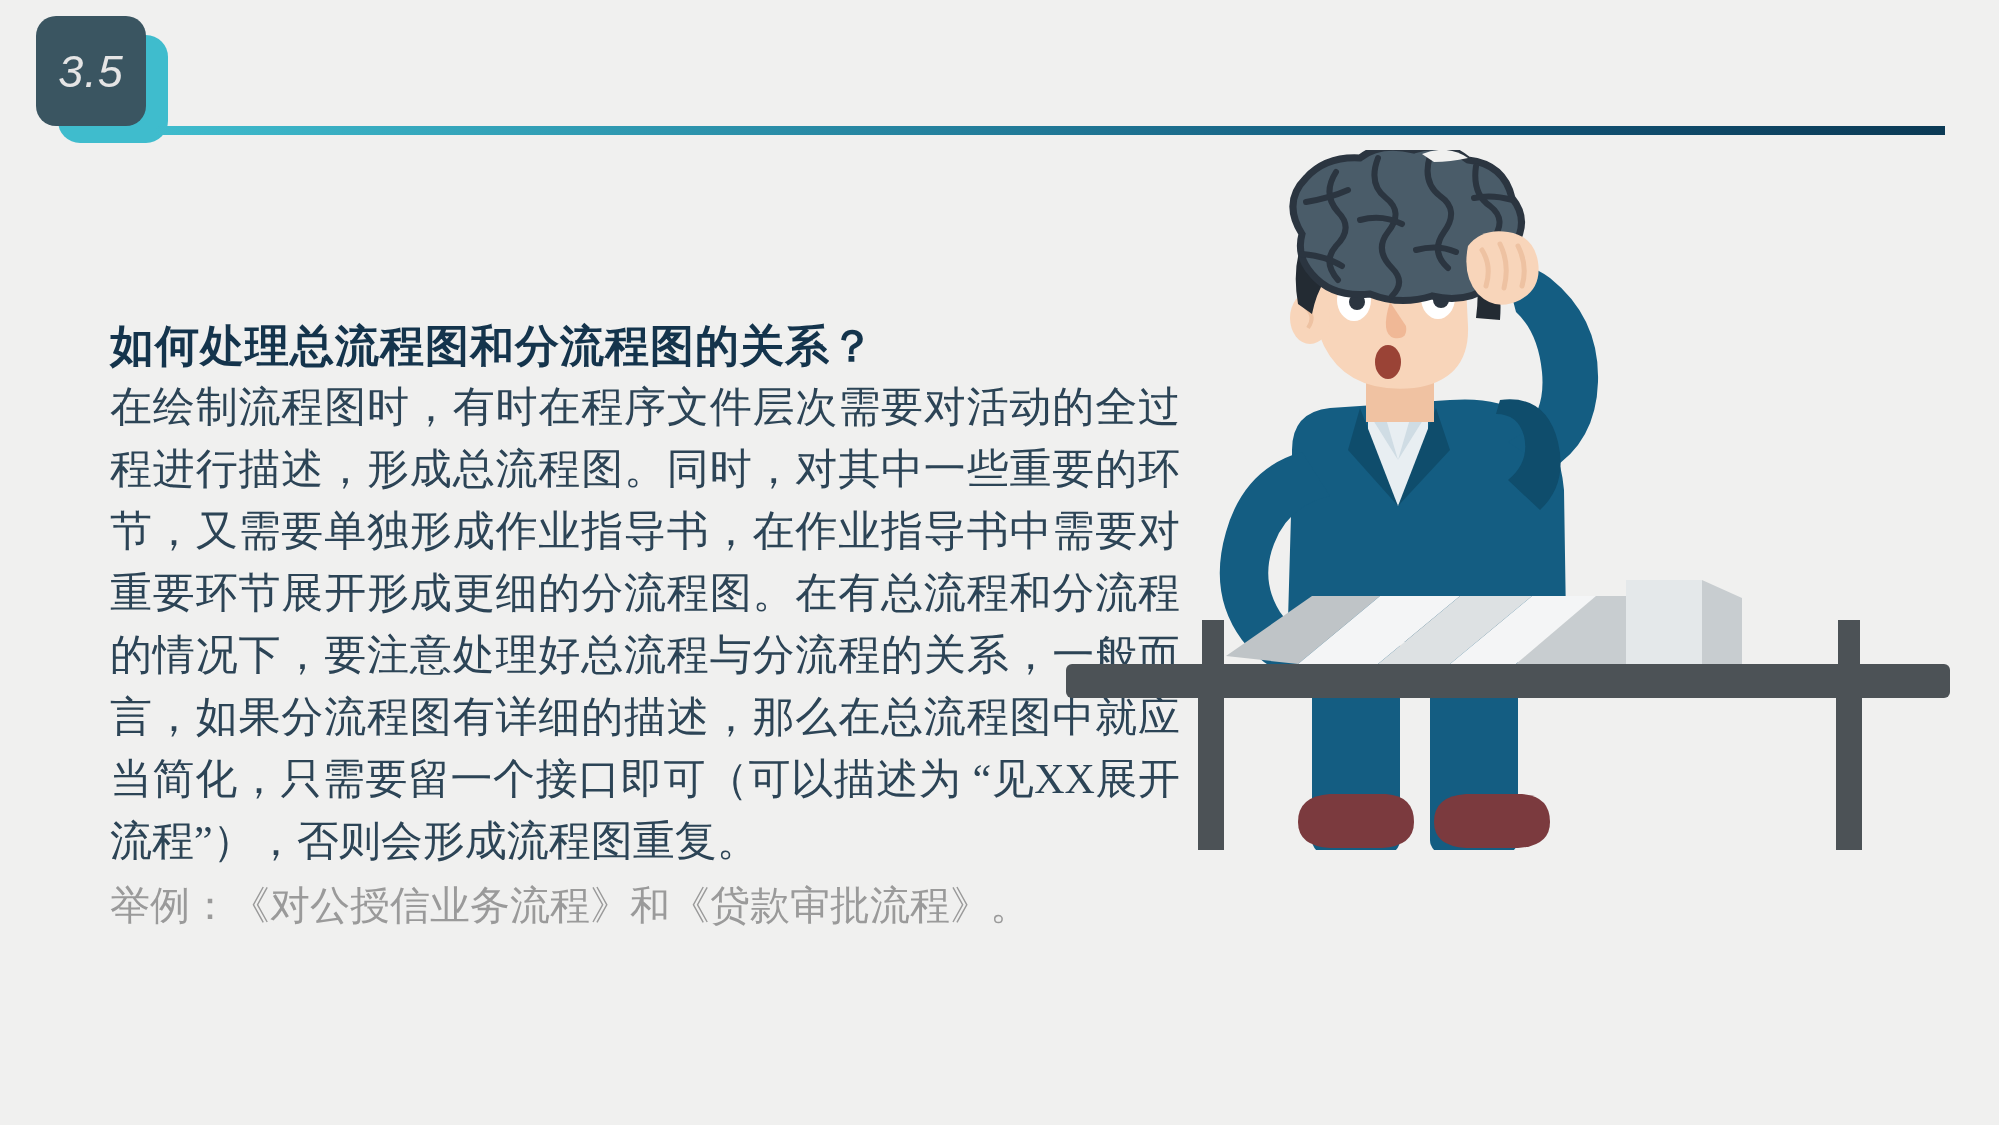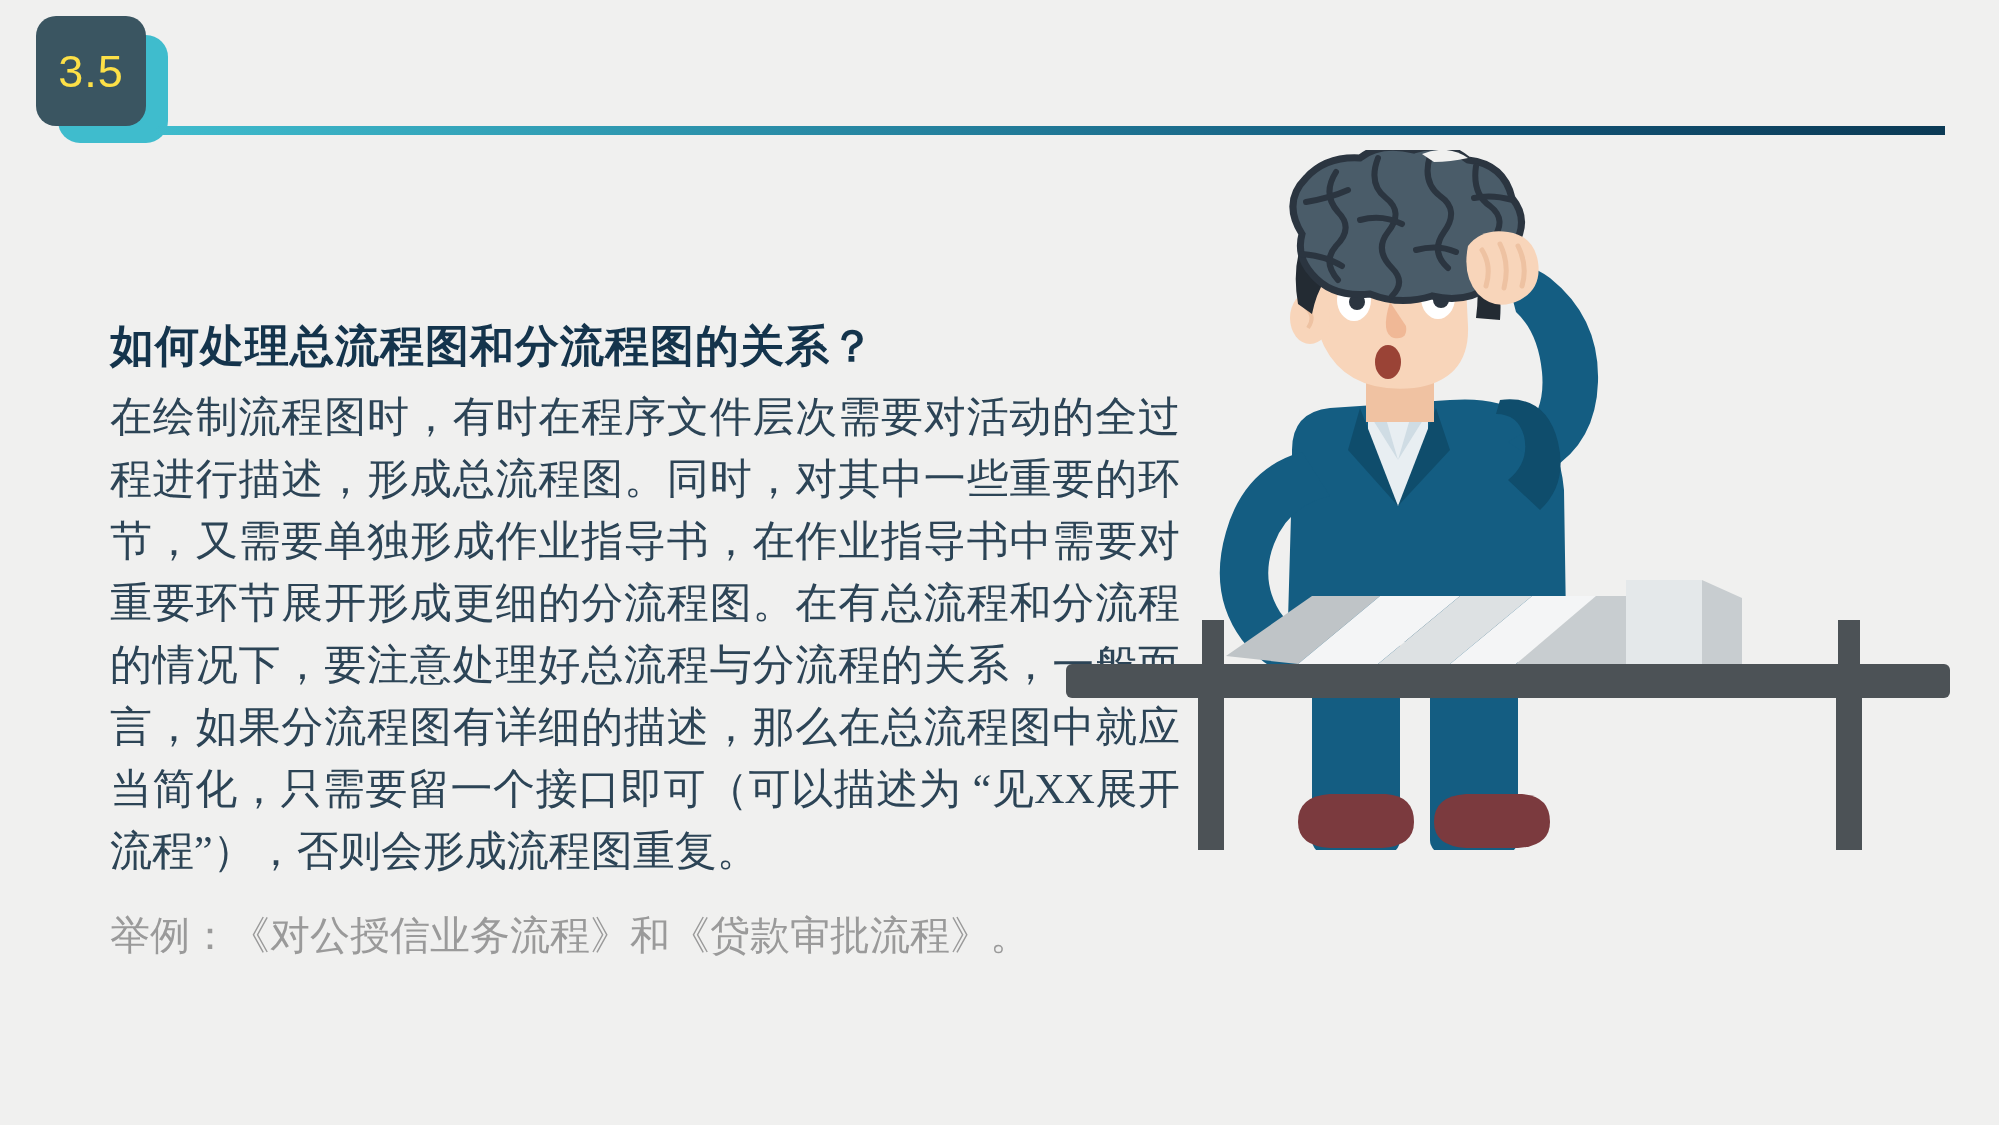--- a/index.html
+++ b/index.html
@@ -14,46 +14,46 @@
   #badge-shadow{
     position:absolute;left:58px;top:35px;width:110px;height:108px;
     background:#3FBCCD;border-radius:22px;
   }
   #badge{
     position:absolute;left:36px;top:16px;width:110px;height:110px;
     background:#3A5561;border-radius:20px;
     display:flex;align-items:center;justify-content:center;
   }
   #badge-num{
-    color:#fde047;font-family:"Liberation Sans",sans-serif;
-    font-size:45px;line-height:1;letter-spacing:1px;
+    color:#e5e5e5;font-family:"Liberation Sans",sans-serif;
+    font-size:45px;line-height:1;letter-spacing:1px;font-style:italic;
   }
   #slide-title{
     position:absolute;left:163px;top:34px;
     font-family:"Liberation Sans",sans-serif;
     font-size:56px;line-height:64px;color:#51627A;
     letter-spacing:2px;white-space:nowrap;
   }
   #title-rule{
     position:absolute;left:155px;top:126px;width:1790px;height:9px;
     background:linear-gradient(90deg,#3FBCCD 0%,#36A9BE 14%,#237F9C 45%,#12577A 72%,#0B3A55 100%);
   }
   
   #content{position:absolute;left:110px;top:318px;width:1070px;}
   #content-heading{
     font-size:44px;line-height:58px;font-weight:bold;
-    color:#14344C;letter-spacing:1px;margin-bottom:10px;font-family:Liberation Serif, serif;
+    color:#14344C;letter-spacing:1px;font-family:Liberation Serif, serif;
   }
   #content-body{
     font-size:42px;line-height:62px;color:#2C4456;
     text-align:justify;text-justify:inter-ideograph;
     letter-spacing:0px;
   }
   #content-example{
-    margin-top:24px;font-size:40px;line-height:60px;color:#9A9A9A;
+    margin-top:4px;font-size:40px;line-height:60px;color:#9A9A9A;
   }
   
   #illustration{position:absolute;left:1030px;top:150px;width:960px;height:700px;}
 </style>
 </head>
 <body>
 
 <div id="header">
 
   <div id="badge-shadow"></div>

